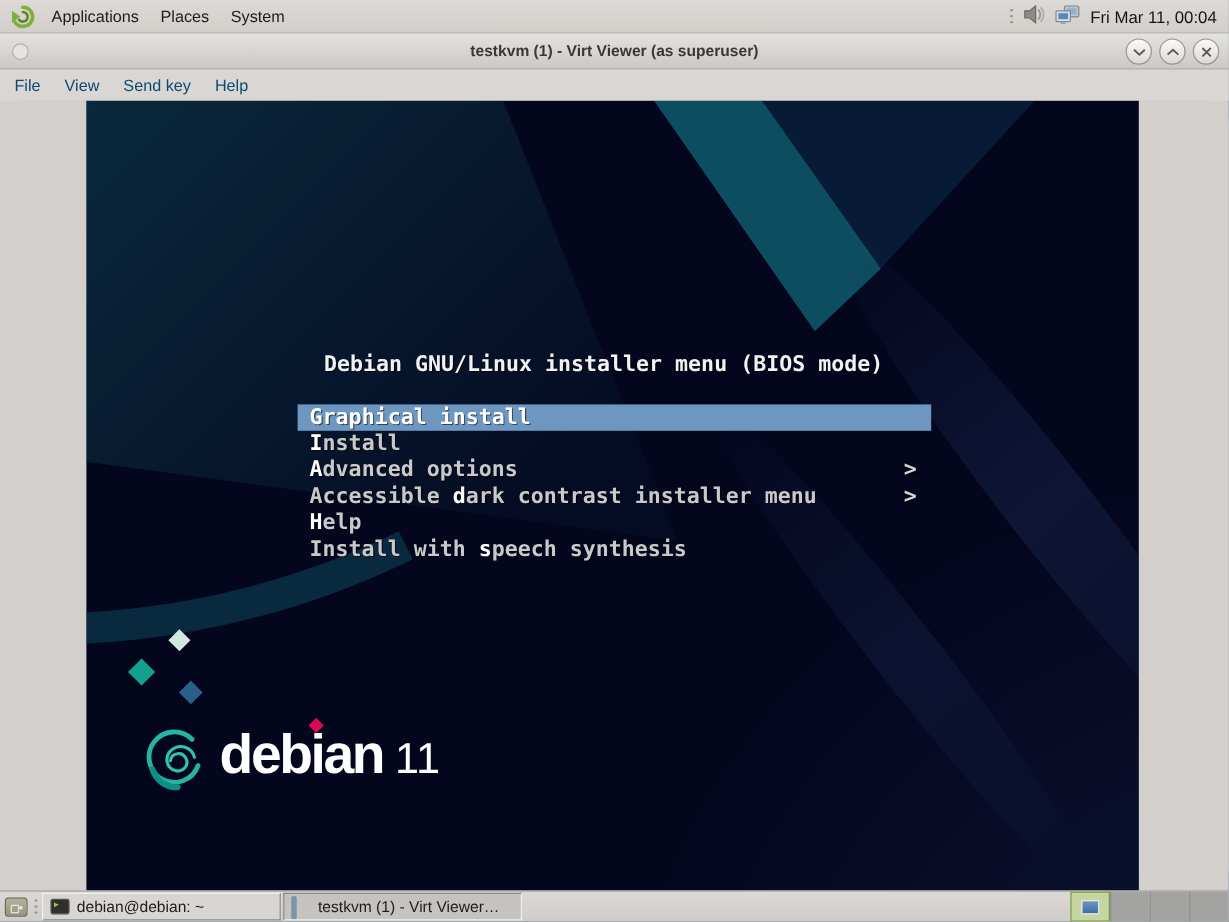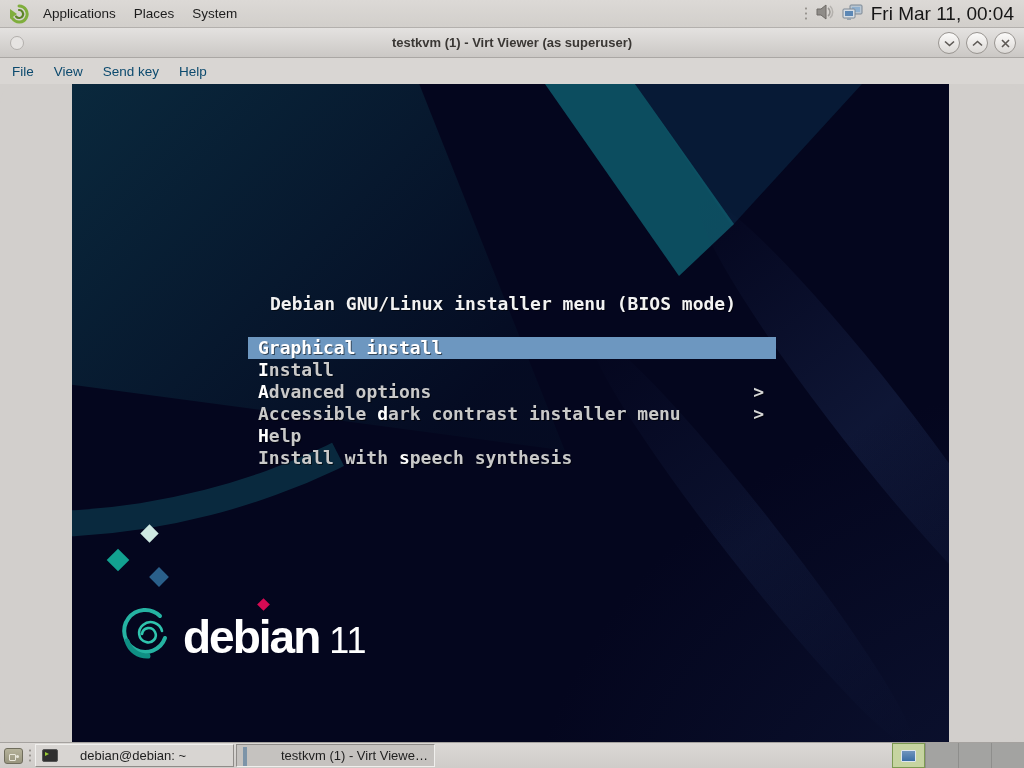--- a/index.html
+++ b/index.html
@@ -17,21 +17,21 @@
     border-bottom:1px solid #b3b0ad;
     display:flex; align-items:center; padding:0 6px;
   }
   .top-panel .menus { display:flex; align-items:center; gap:0; }
   .panel-menu { padding:4px 9px; font-size:13.5px; color:#1d1d1d; cursor:default; }
   .mate-logo { width:22px; height:22px; margin:0 4px 0 2px; }
   .panel-right { margin-left:auto; display:flex; align-items:center; gap:7px; }
   .grip { width:4px; height:16px;
     background-image:radial-gradient(circle, #98948f 1px, transparent 1.2px);
     background-size:4px 5px; }
-  .clock { font-size:19px; color:#161616; padding-right:4px; white-space:nowrap; }
+  .clock { font-size:14px; color:#161616; padding-right:4px; white-space:nowrap; }
 
   
   .titlebar {
     position:absolute; left:0; top:28px; width:1024px; height:30px;
     background:linear-gradient(#e4e2e0,#cbc8c5);
     border-bottom:1px solid #aaa7a4;
     display:flex; align-items:center;
   }
   .titlebar-circle {
     position:absolute; left:10px; top:8px; width:14px; height:14px;
@@ -117,21 +117,21 @@
   .mrow .arrow { color:#d6d6d6; }
 
   
   .diamond { position:absolute; transform:rotate(45deg); }
   .d1 { left:71px; top:443px; width:13px; height:13px; background:#cfe9e2; }
   .d2 { left:38px; top:468px; width:16px; height:16px; background:#12a190; }
   .d3 { left:80px; top:486px; width:14px; height:14px; background:#2a5f8a; }
   .swirl { position:absolute; left:46px; top:519px; }
   .logo-text {
     position:absolute; left:111px; top:518px; color:#ffffff;
-    font-size:46px; font-weight:bold; letter-spacing:-2px; line-height:70px;
+    font-size:46px; font-weight:bold; letter-spacing:-2px; line-height:52px;
   }
   .logo-text .ver { font-size:36px; font-weight:normal; letter-spacing:0; margin-left:10px; }
   .red-dot {
     position:absolute; left:76px; top:-2px; width:9px; height:9px;
     background:#d70a53; transform:rotate(45deg);
   }
 
   
   .taskbar {
     position:absolute; left:0; top:742px; width:1024px; height:26px;
@@ -144,21 +144,21 @@
   }
   .sd-icon { width:19px; height:16px; border-radius:3px;
     background:linear-gradient(#b5b29a,#98957e); border:1px solid #6f6d5c;
     position:relative; }
   .sd-icon:before { content:""; position:absolute; left:4px; top:5px; width:5px; height:5px;
     border:1px solid #e8e6da; border-radius:1px; }
   .sd-icon:after { content:""; position:absolute; right:3px; top:6px; width:3px; height:3px;
     background:#e8e6da; border-radius:50%; }
   .task-grip { width:8px; display:flex; align-items:center; justify-content:center; }
   .task-btn {
-    width:199px; margin:1px 1px; display:flex; align-items:center; gap:22px;
+    width:199px; margin:1px 1px; display:flex; align-items:center; gap:6px;
     padding:0 6px; font-size:13px; color:#1e1e1e;
     background:#d8d5d2; border:1px solid;
     border-color:#f0efed #8f8c89 #8f8c89 #f0efed;
     overflow:hidden; white-space:nowrap;
   }
   .task-btn.active {
     background:#c5c2bf; border-color:#8f8c89 #f0efed #f0efed #8f8c89;
   }
   .task-label { overflow:hidden; text-overflow:ellipsis; }
   .term-icon { width:16px; height:13px; background:#2f2f2f; border:1px solid #555;

